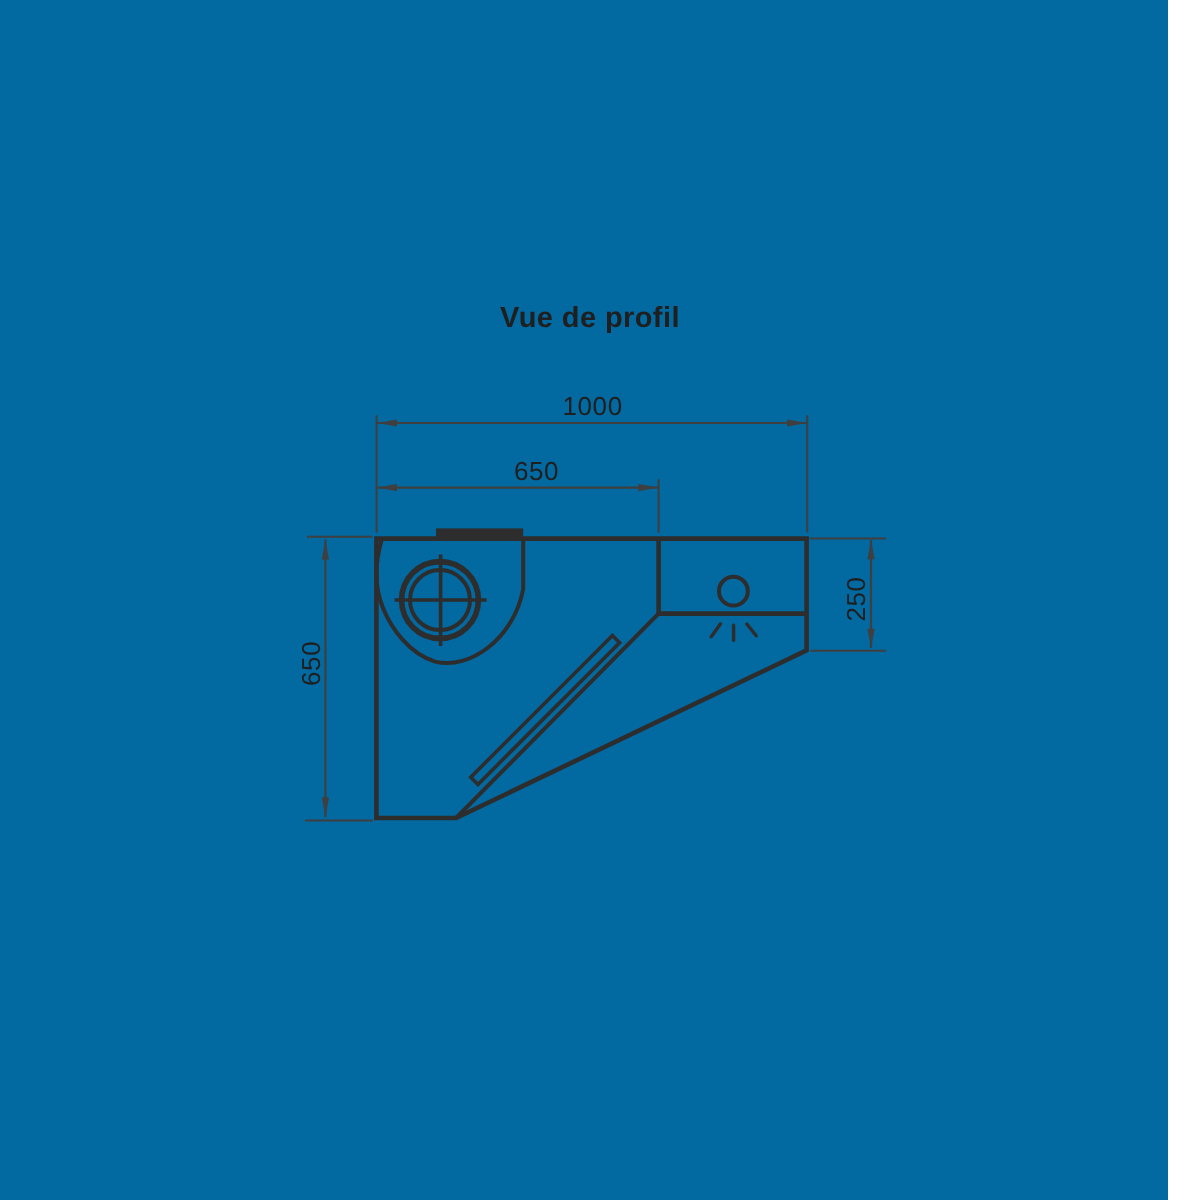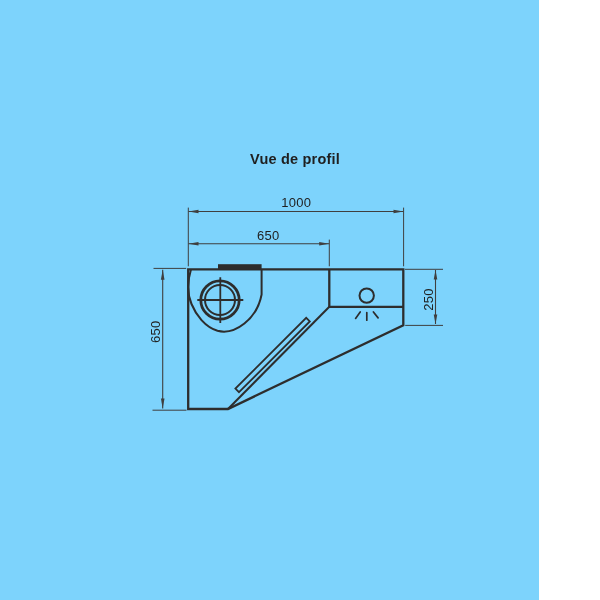--- a/index.html
+++ b/index.html
@@ -2,23 +2,23 @@
 <html><head>
 <meta charset="utf-8">
 <style>
   html, body {
     margin: 0;
     padding: 0;
     background: #ffffff;
   }
   .canvas {
     position: relative;
-    width: 539px;
+    width: 584px;
     height: 600px;
-    background: #7dd3fc;
+    background: #0369a1;
     overflow: hidden;
     font-family: "Liberation Sans", sans-serif;
   }
   svg text {
     font-family: "Liberation Sans", sans-serif;
     fill: #1f1f1f;
   }
   .title-text {
     font-size: 14.5px;
     font-weight: bold;

